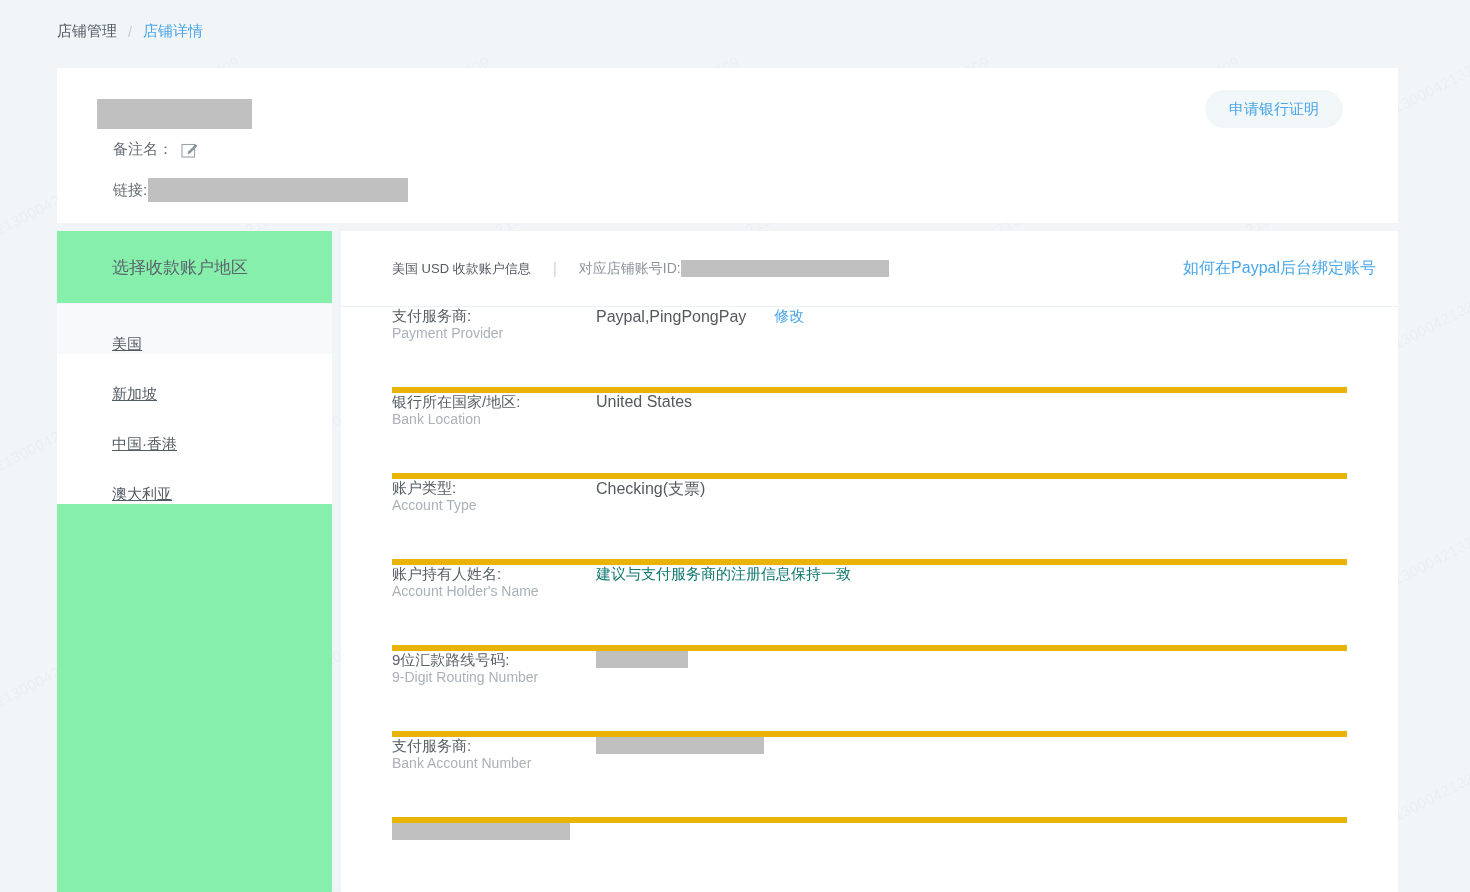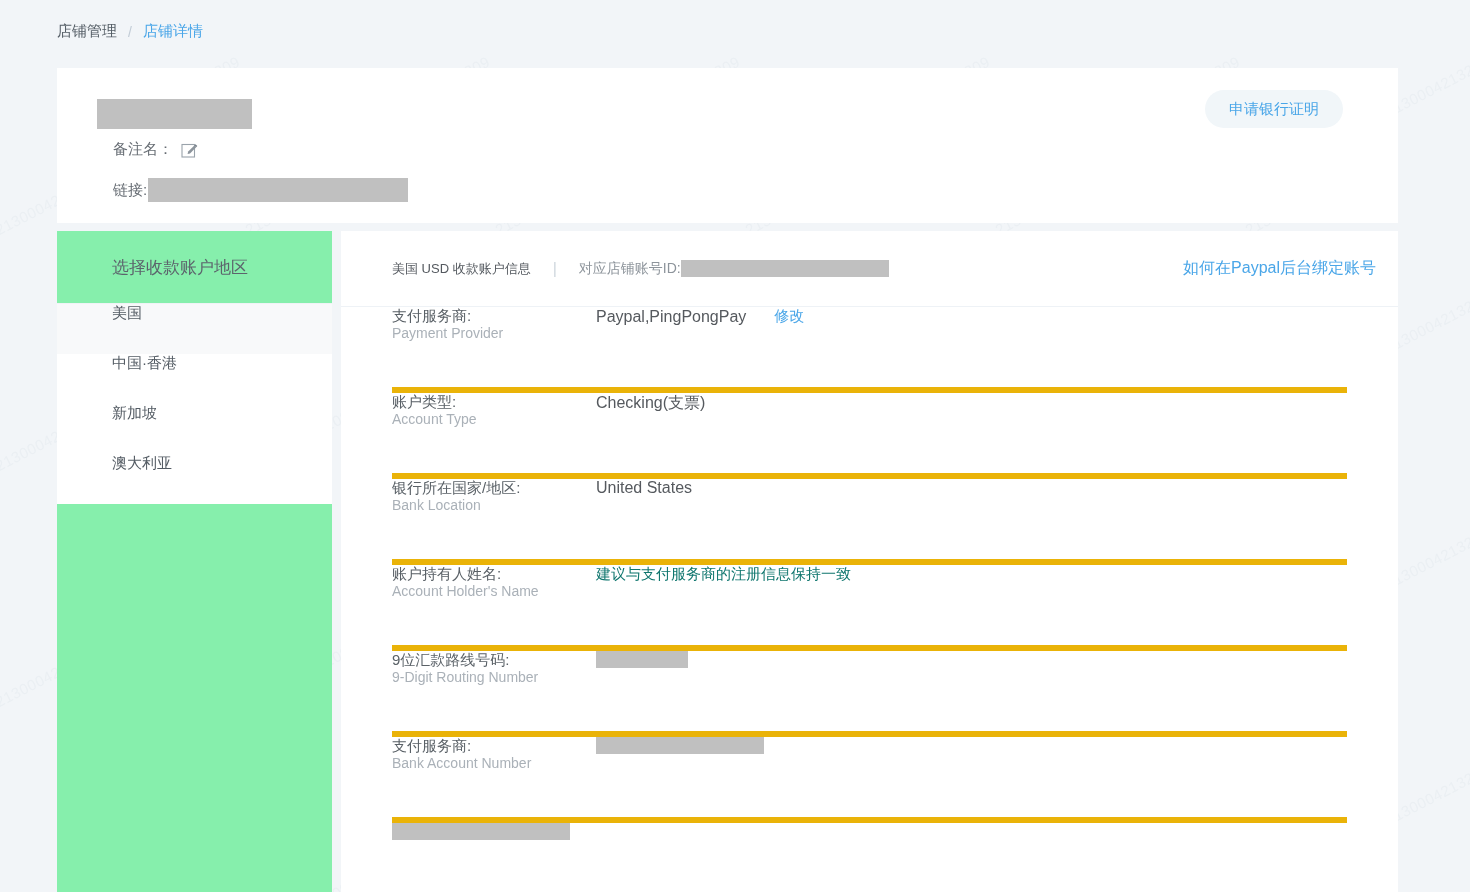--- a/index.html
+++ b/index.html
@@ -137,26 +137,27 @@
     display: flex;
     align-items: center;
     padding-left: 55px;
     font-size: 17px;
     color: #5c646c;
   }
   .sidebar-list { border-top: 1px solid #f0f3f6; }
   .sidebar-item {
     height: 50px;
     display: flex;
-    align-items: flex-start;
+    align-items: flex-end;
     padding-left: 55px;
     font-size: 15px;
     color: #545c64;
     cursor: pointer;
     background: #ffffff;
+    text-decoration: underline;
   }
   .sidebar-item.selected {
     background: #f8f9fa;
   }
 
   
   .detail-panel {
     position: absolute;
     left: 341px;
     top: 231px;
@@ -334,24 +335,24 @@
   <button class="cert-button">申请银行证明</button>
 </section>
 
 <aside class="region-sidebar">
   <div class="sidebar-title">选择收款账户地区</div>
   <div class="sidebar-list" id="region-list">
       <div class="sidebar-item selected">
         <span>美国</span>
       </div>
       <div class="sidebar-item">
+        <span>新加坡</span>
+      </div>
+      <div class="sidebar-item">
         <span>中国·香港</span>
-      </div>
-      <div class="sidebar-item">
-        <span>新加坡</span>
       </div>
       <div class="sidebar-item">
         <span>澳大利亚</span>
       </div>
     </div>
 </aside>
 
 <section class="detail-panel">
   <header class="detail-header">
     <span class="detail-title">美国 USD 收款账户信息</span>
@@ -367,38 +368,38 @@
           <span class="label-cn">支付服务商:</span>
           <span class="label-en">Payment Provider</span>
         </div>
         <div class="row-value">
           <span>Paypal,PingPongPay</span>
           <a class="edit-link">修改</a>
         </div>
       </div>
       <div class="detail-row">
         <div class="row-label">
+          <span class="label-cn">银行所在国家/地区:</span>
+          <span class="label-en">Bank Location</span>
+        </div>
+        <div class="row-value">
+          <span>United States</span>
+        </div>
+      </div>
+      <div class="detail-row">
+        <div class="row-label">
           <span class="label-cn">账户类型:</span>
           <span class="label-en">Account Type</span>
         </div>
         <div class="row-value">
           <span>Checking(支票)</span>
         </div>
       </div>
       <div class="detail-row">
         <div class="row-label">
-          <span class="label-cn">银行所在国家/地区:</span>
-          <span class="label-en">Bank Location</span>
-        </div>
-        <div class="row-value">
-          <span>United States</span>
-        </div>
-      </div>
-      <div class="detail-row">
-        <div class="row-label">
           <span class="label-cn">账户持有人姓名:</span>
           <span class="label-en">Account Holder's Name</span>
         </div>
         <div class="row-value muted">
           <span>建议与支付服务商的注册信息保持一致</span>
         </div>
       </div>
       <div class="detail-row">
         <div class="row-label">
           <span class="label-cn">9位汇款路线号码:</span>

